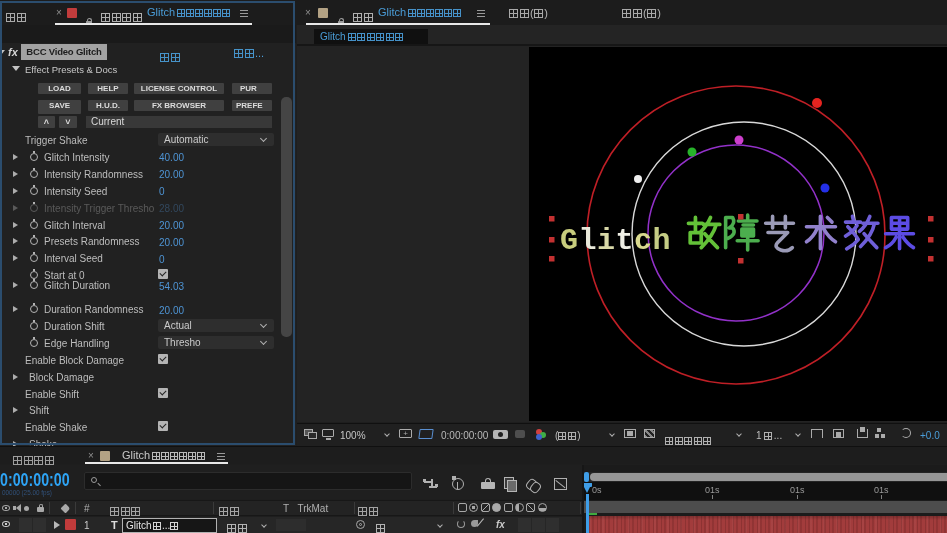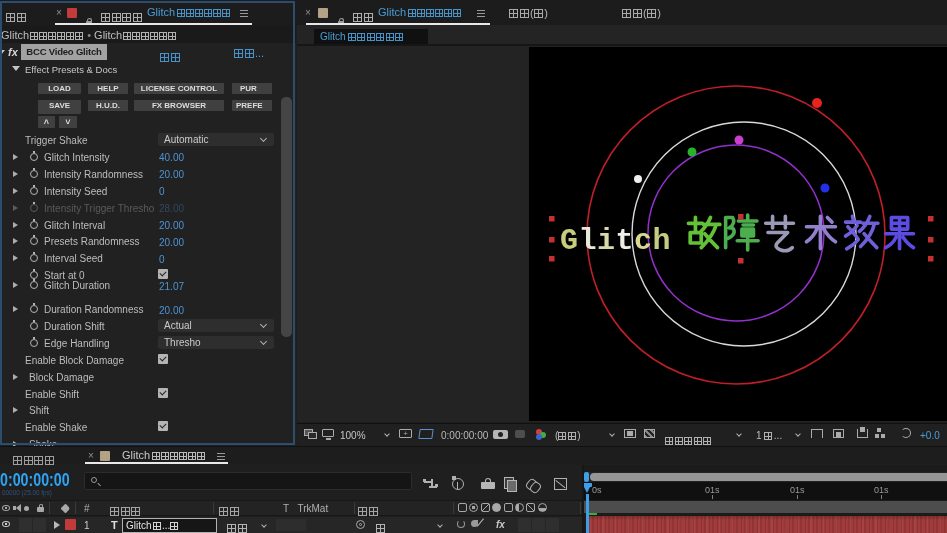--- a/index.html
+++ b/index.html
@@ -44,21 +44,20 @@
   <div class="abs" style="left:6px;top:7px;color:#b5b5b5"><i class="c"></i><i class="c"></i></div>
   <span class="abs x" style="left:56px;top:7px">×</span>
   <div class="abs" style="left:67px;top:8px;width:10px;height:10px;background:#c23c3c;border-radius:1px"></div>
   <span class="lock abs" style="left:86px;top:11px"></span>
   <div class="abs" style="left:101px;top:7px;color:#bcbcbc"><i class="c"></i><i class="c"></i><i class="c"></i><i class="c"></i></div>
   <div class="abs n8" style="left:147px;top:6px;color:#4a9dd8;font-size:11px">Glitch<i class="c" style="margin-left:2px"></i><i class="c"></i><i class="c"></i><i class="c"></i><i class="c"></i><i class="c"></i></div>
   <span class="menu abs" style="left:240px;top:10px"></span>
   <div class="abs" style="left:55px;top:23px;width:197px;height:2px;background:#e8e8e8"></div>
   
   <div class="abs" style="left:0;top:25px;width:296px;height:18px;background:#1a1a1a"></div>
-  <div class="abs n8" style="left:1px;top:29px;color:#bfbfbf;font-size:11px">Glitch<i class="c" style="margin-left:1px"></i><i class="c"></i><i class="c"></i><i class="c"></i><i class="c"></i><i class="c"></i><span style="color:#8a8a8a">&nbsp;•&nbsp;</span>Glitch<i class="c" style="margin-left:1px"></i><i class="c"></i><i class="c"></i><i class="c"></i><i class="c"></i><i class="c"></i></div>
   
   <div class="abs" style="left:0;top:43px;width:296px;height:403px;background:#212121"></div>
   
   <span class="tri-d abs" style="left:-3px;top:50px"></span>
   <span class="abs" style="left:8px;top:46px;color:#d5d5d5;font-size:11px;font-style:italic;font-weight:bold">fx</span>
   <div class="abs" style="left:21px;top:44px;width:86px;height:16px;background:#a2a2a2;color:#1d1d1d;font-weight:bold;font-size:9.5px;line-height:16px;text-align:center;letter-spacing:-0.2px">BCC Video Glitch</div>
   <div class="abs" style="left:160px;top:47px;color:#4a9dd8"><i class="c"></i><i class="c"></i></div>
   <div class="abs" style="left:234px;top:47px;color:#4a9dd8;font-size:11px"><i class="c"></i><i class="c"></i>...</div>
   
   <span class="tri-d abs" style="left:12px;top:66px"></span>
@@ -67,20 +66,21 @@
   <div class="btn" style="left:38px;top:83px;width:43px;height:11px;line-height:11px">LOAD</div>
   <div class="btn" style="left:88px;top:83px;width:40px;height:11px;line-height:11px">HELP</div>
   <div class="btn" style="left:134px;top:83px;width:90px;height:11px;line-height:11px">LICENSE CONTROL</div>
   <div class="btn" style="left:232px;top:83px;width:40px;height:11px;line-height:11px;text-align:left;padding-left:8px">PUR</div>
   <div class="btn" style="left:38px;top:100px;width:43px;height:14px;line-height:11px">SAVE</div>
   <div class="btn" style="left:88px;top:100px;width:40px;height:11px;line-height:11px">H.U.D.</div>
   <div class="btn" style="left:134px;top:100px;width:90px;height:11px;line-height:11px">FX BROWSER</div>
   <div class="btn" style="left:232px;top:100px;width:40px;height:11px;line-height:11px;text-align:left;padding-left:4px">PREFE</div>
   <div class="btn" style="left:38px;top:116px;width:17px;height:12px;line-height:12px;font-size:9px">˄</div>
   <div class="btn" style="left:59px;top:116px;width:18px;height:12px;line-height:12px;font-size:9px">˅</div>
+  <div class="abs" style="left:86px;top:116px;width:186px;height:12px;background:#383838;color:#d8d8d8;font-size:10px;line-height:12px;padding-left:5px">Current</div>
   
   <div id="rows">
         <div class="row" style="top:132px">
           <span class="lbl" style="left:25px">Trigger Shake</span>
           <div class="dd" style="left:158px;top:1px;width:116px">Automatic</div>
         </div>
         <div class="row" style="top:148.9px">
           <span class="tri-r"></span>
           <span class="sw"></span>
           <span class="lbl" style="left:44px">Glitch Intensity</span>
@@ -124,21 +124,21 @@
         </div>
         <div class="row" style="top:267.2px">
           <span class="sw"></span>
           <span class="lbl" style="left:44px">Start at 0</span>
           <span class="cb" style="left:158px;top:2px"></span>
         </div>
         <div class="row" style="top:277px">
           <span class="tri-r"></span>
           <span class="sw"></span>
           <span class="lbl" style="left:44px">Glitch Duration</span>
-          <span class="val">21.07</span>
+          <span class="val">54.03</span>
         </div>
         <div class="row" style="top:301px">
           <span class="tri-r"></span>
           <span class="sw"></span>
           <span class="lbl" style="left:44px">Duration Randomness</span>
           <span class="val">20.00</span>
         </div>
         <div class="row" style="top:317.9px">
           <span class="sw"></span>
           <span class="lbl" style="left:44px">Duration Shift</span>

